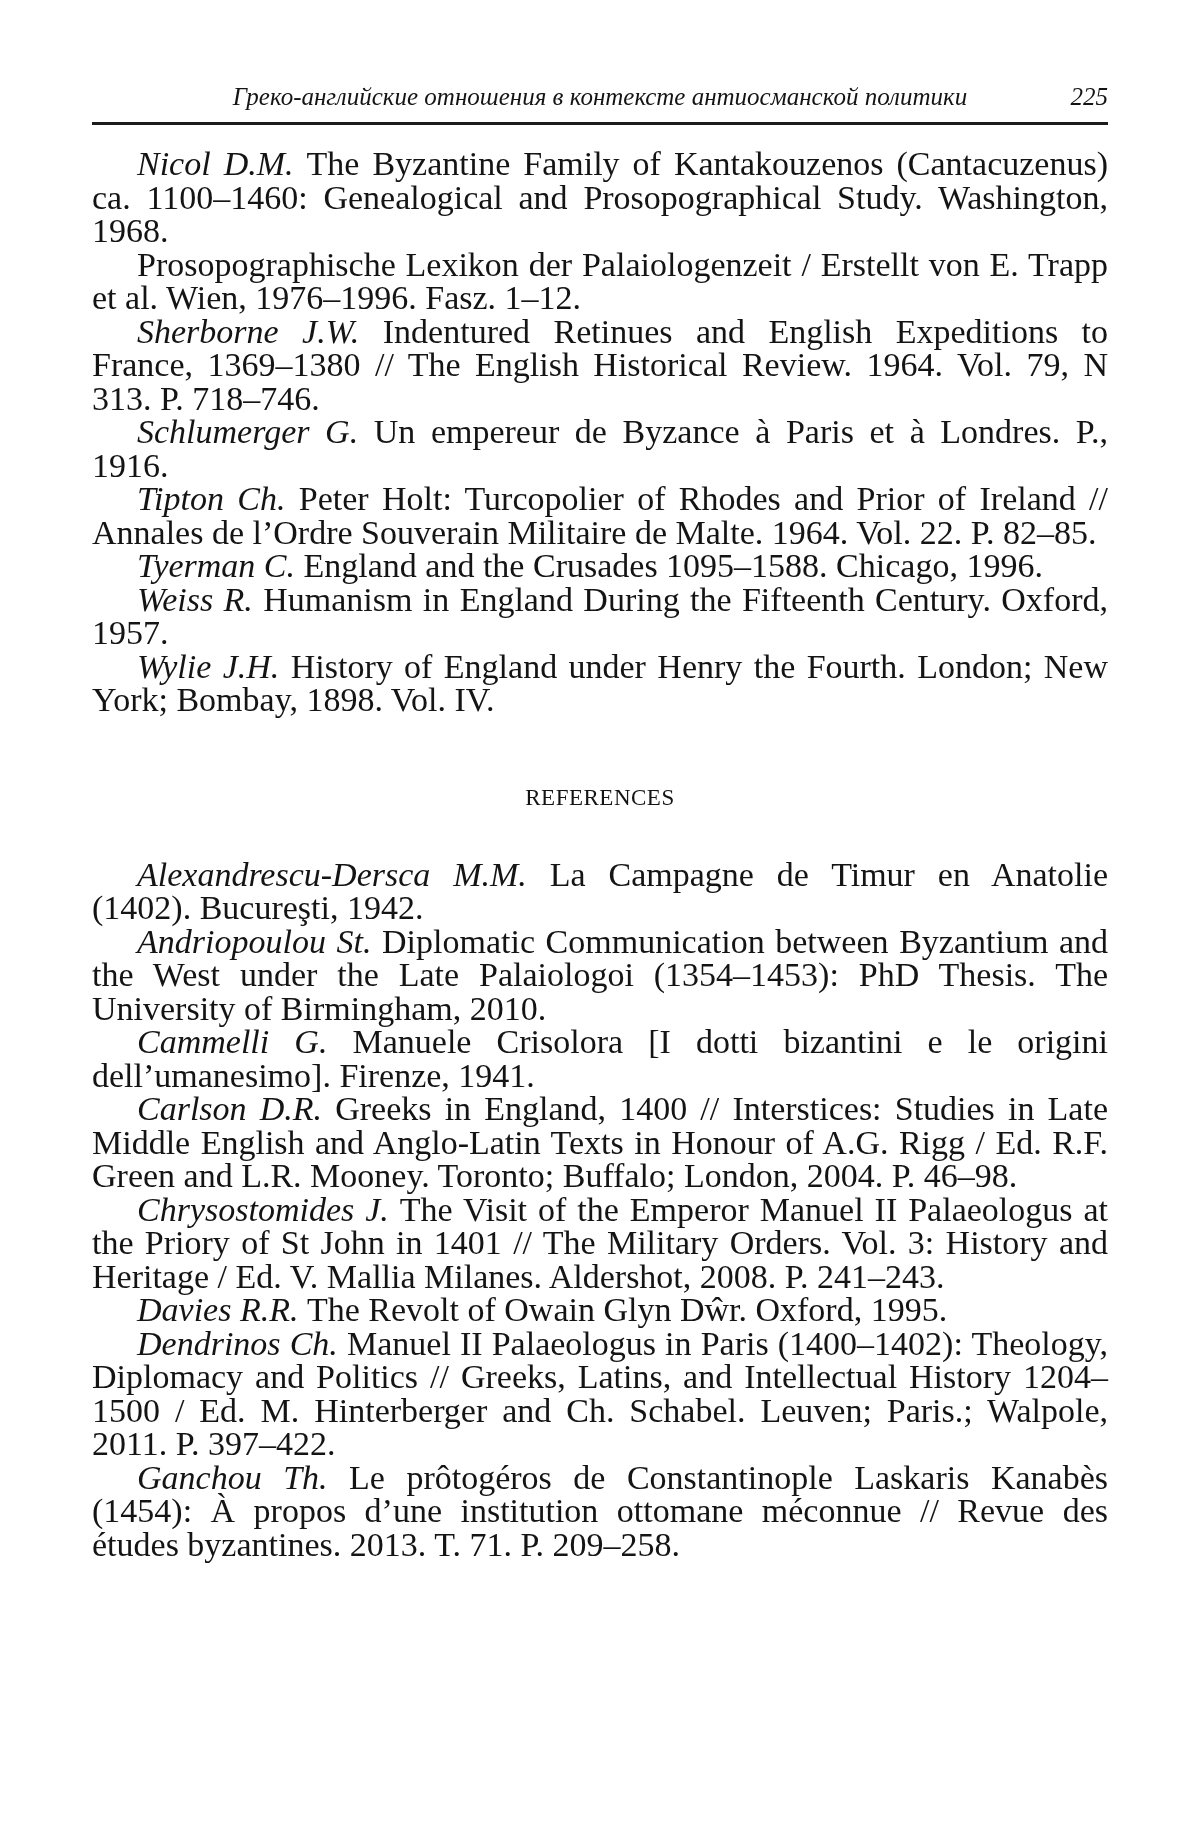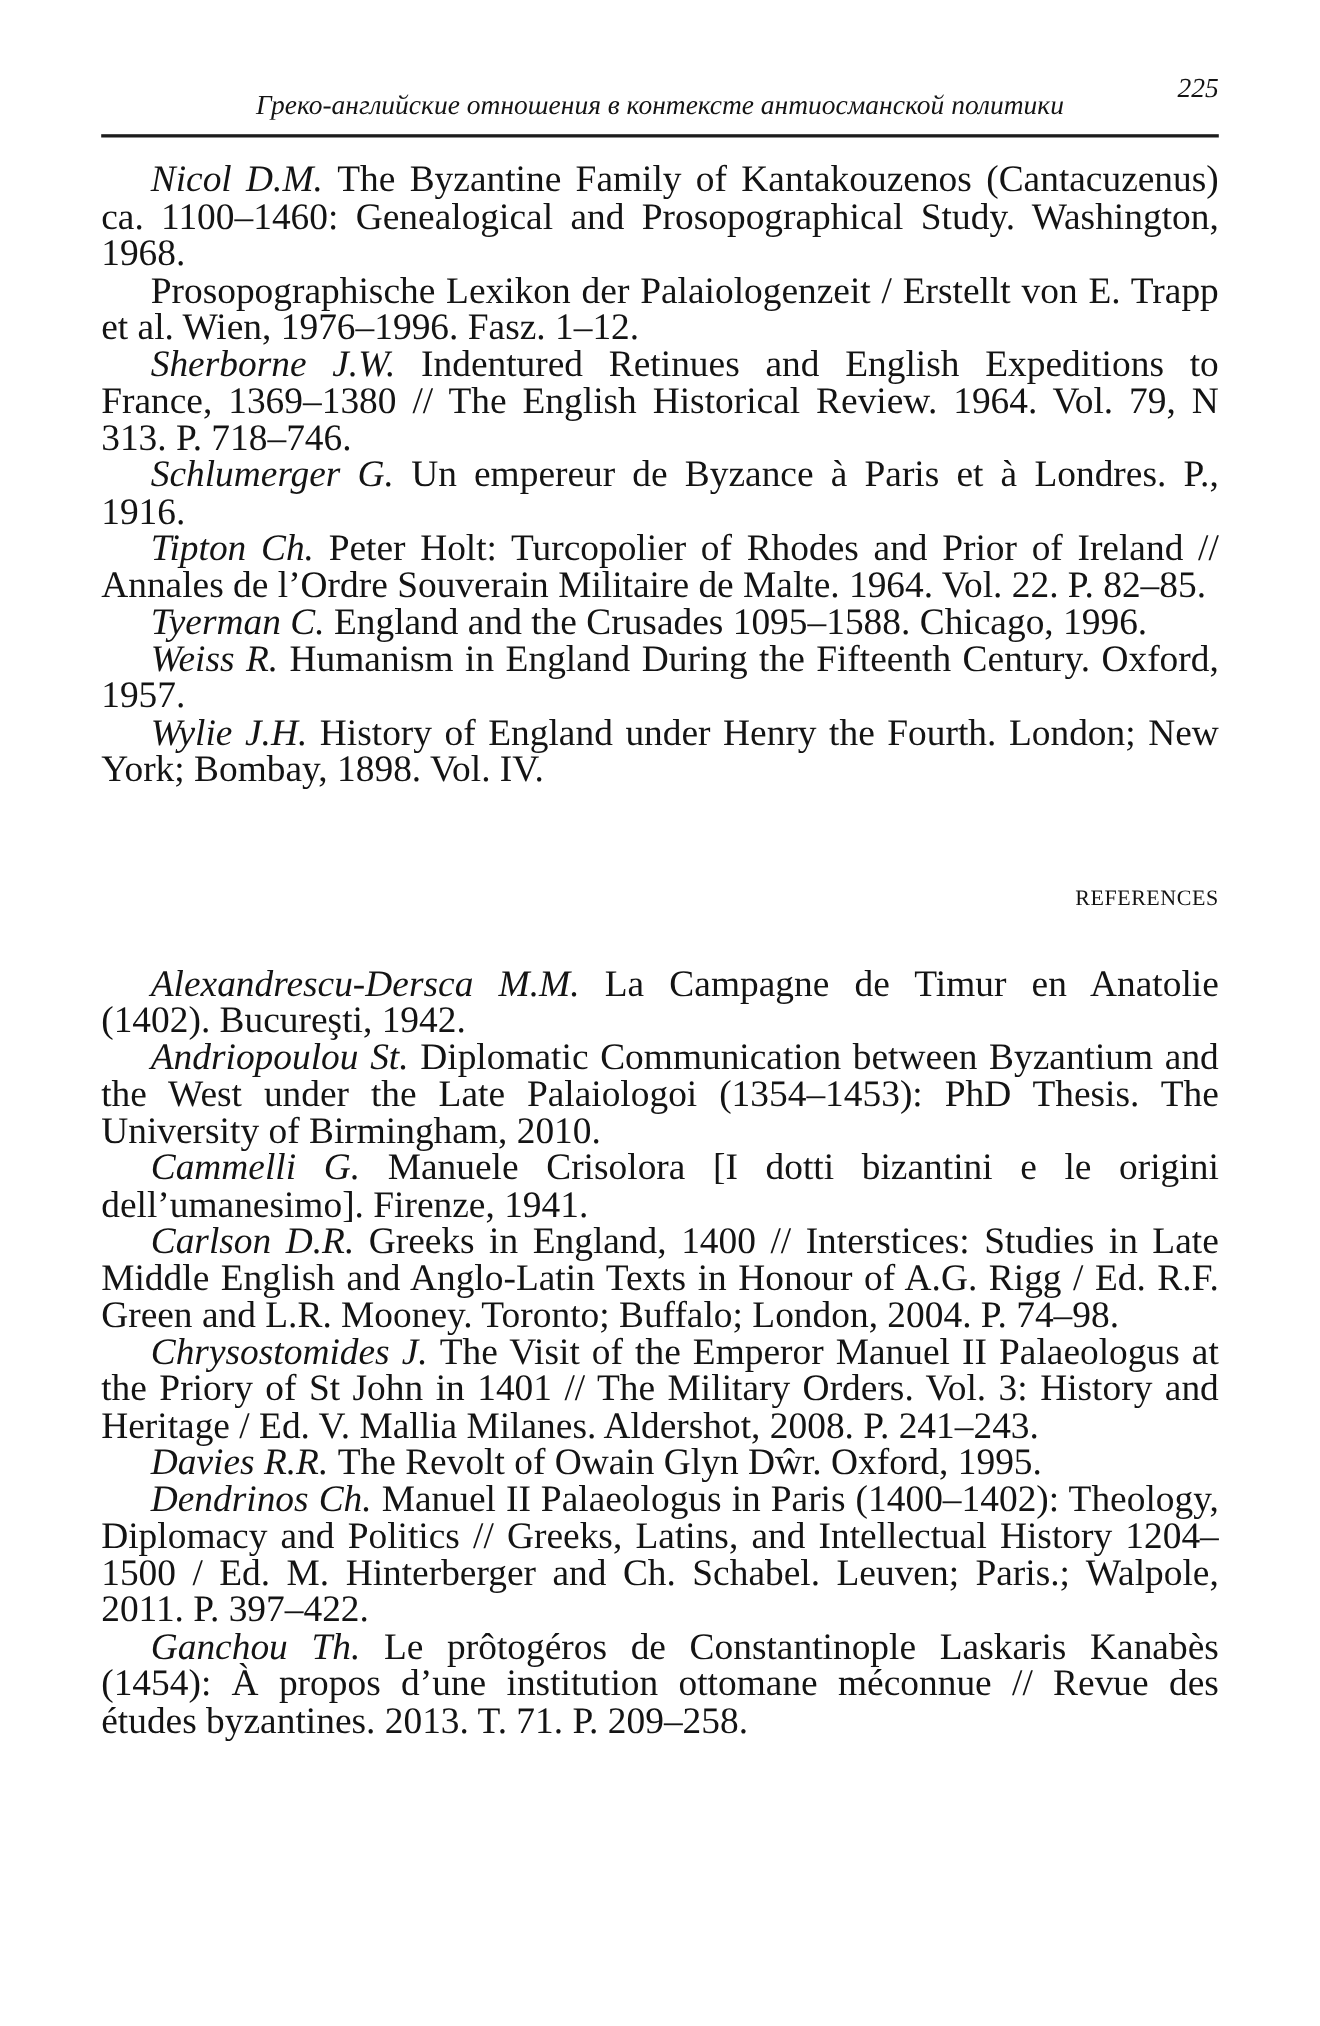--- a/index.html
+++ b/index.html
@@ -31,44 +31,44 @@
     font-size: 25px;
     line-height: 30px;
     white-space: nowrap;
   }
   .running-header .head-title {
     display: inline-block;
   }
   .running-header .page-number {
     position: absolute;
     right: 0;
-    bottom: 16px;
+    bottom: 0;
   }
   .header-rule {
     border: none;
     border-top: 3px solid #1c1c1c;
     margin: 10px 0 0 0;
   }
   .body-text {
     margin-top: 22px;
   }
   .entry {
     margin: 0;
     font-size: 34px;
     line-height: 33.5px;
     text-align: justify;
     text-indent: 45px;
   }
   .entry i {
     font-style: italic;
   }
   .section-heading {
-    margin: 84px 0 44px 0;
-    text-align: right;
-    font-size: 20px;
+    margin: 64px 0 44px 0;
+    text-align: center;
+    font-size: 23px;
     font-weight: normal;
     letter-spacing: 0.5px;
     line-height: 33px;
   }
 </style>
 </head>
 <body>
 
 <div class="page">
 
@@ -94,21 +94,21 @@
         </div>
     </section>
 
     <h2 class="section-heading">REFERENCES</h2>
 
     <section>
       <div>
           <p class="entry"><i>Alexandrescu-Dersca M.M. </i><span>La Campagne de Timur en Anatolie (1402). Bucureşti, 1942.</span></p>
           <p class="entry"><i>Andriopoulou St. </i><span>Diplomatic Communication between Byzantium and the West under the Late Palaiologoi (1354–1453): PhD Thesis. The University of Birmingham, 2010.</span></p>
           <p class="entry"><i>Cammelli G. </i><span>Manuele Crisolora [I dotti bizantini e le origini dell’umanesimo]. Firenze, 1941.</span></p>
-          <p class="entry"><i>Carlson D.R. </i><span>Greeks in England, 1400 // Interstices: Studies in Late Middle English and Anglo-Latin Texts in Honour of A.G. Rigg / Ed. R.F. Green and L.R. Mooney. Toronto; Buffalo; London, 2004. P. 74–98.</span></p>
+          <p class="entry"><i>Carlson D.R. </i><span>Greeks in England, 1400 // Interstices: Studies in Late Middle English and Anglo-Latin Texts in Honour of A.G. Rigg / Ed. R.F. Green and L.R. Mooney. Toronto; Buffalo; London, 2004. P. 46–98.</span></p>
           <p class="entry"><i>Chrysostomides J. </i><span>The Visit of the Emperor Manuel II Palaeologus at the Priory of St John in 1401 // The Military Orders. Vol. 3: History and Heritage / Ed. V. Mallia Milanes. Aldershot, 2008. P. 241–243.</span></p>
           <p class="entry"><i>Davies R.R. </i><span>The Revolt of Owain Glyn Dŵr. Oxford, 1995.</span></p>
           <p class="entry"><i>Dendrinos Ch. </i><span>Manuel II Palaeologus in Paris (1400–1402): Theology, Diplomacy and Politics // Greeks, Latins, and Intellectual History 1204–1500 / Ed. M. Hinterberger and Ch. Schabel. Leuven; Paris.; Walpole, 2011. P. 397–422.</span></p>
           <p class="entry"><i>Ganchou Th. </i><span>Le prôtogéros de Constantinople Laskaris Kanabès (1454): À propos d’une institution ottomane méconnue // Revue des études byzantines. 2013. T. 71. P. 209–258.</span></p>
         </div>
     </section>
 
   </div>
 </div>
 

